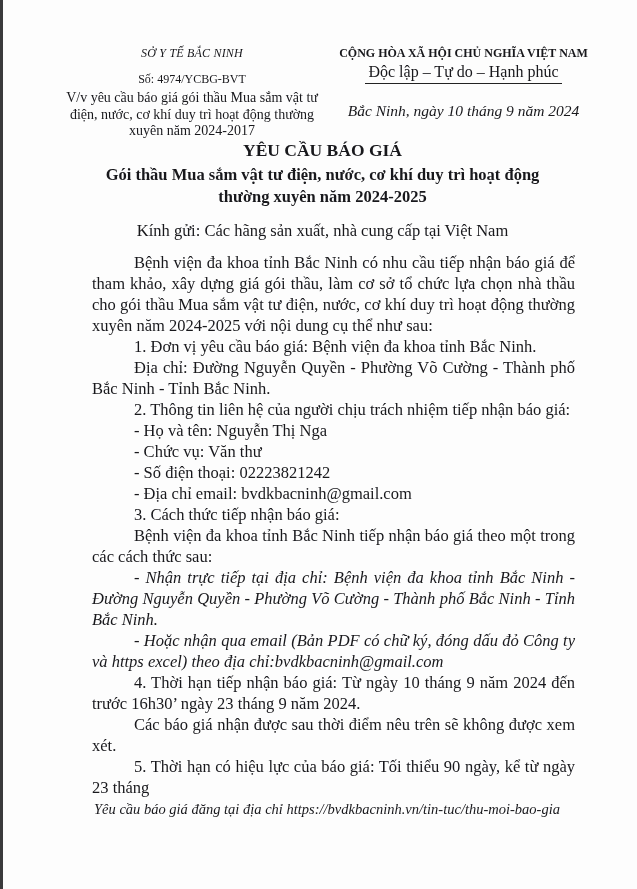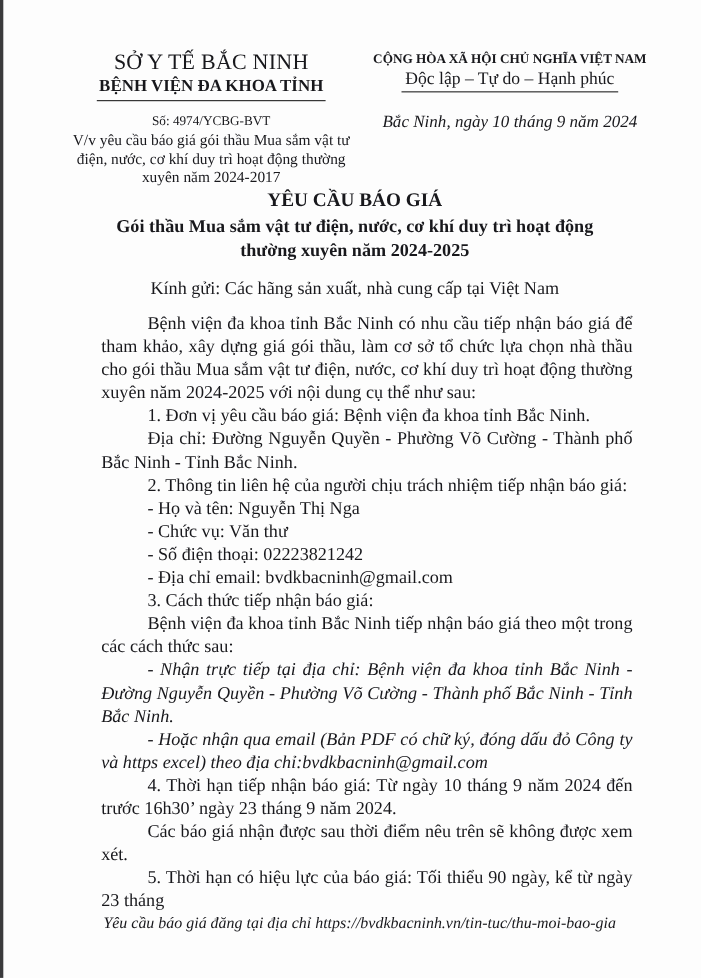--- a/index.html
+++ b/index.html
@@ -16,21 +16,21 @@
     width: 3px; height: 889px;
     background: #3a3a3c;
   }
   .page { padding-top: 46px; }
 
   
   .doc-header { display: flex; padding: 0 36px 0 58px; }
   .col-left  { width: 268px; text-align: center; }
   .col-right { flex: 1; text-align: center; }
 
-  .dept { font-size: 20px; letter-spacing: .2px; }
+  .dept { font-size: 12px; letter-spacing: .2px; font-style: italic; }
   .org  { font-weight: bold; font-size: 15.4px; display: inline-block;
           border-bottom: 1.5px solid #222; padding: 1px 2px 3px; }
   .doc-number { margin-top: 11px; font-size: 12px; }
   .subject { width: 252px; margin: 3px auto 0; font-size: 14px; line-height: 16.5px; }
 
   .nat   { font-weight: bold; font-size: 12px; }
   .motto { font-weight: normal; font-size: 16px; display: inline-block;
            border-bottom: 1.5px solid #222; padding: 0 3px 2px; margin-top: 2px; }
   .date-line { margin-top: 18px; font-style: italic; font-size: 15.5px; }
 
@@ -55,23 +55,20 @@
 </head>
 <body>
 
 <div class="left-edge"></div>
 
 <div class="page">
 
   <header class="doc-header">
     <div class="col-left">
       <div class="dept">SỞ Y TẾ BẮC NINH</div>
-      <div>
-        <span class="org">BỆNH VIỆN ĐA KHOA TỈNH</span>
-      </div>
       <div class="doc-number">Số: 4974/YCBG-BVT</div>
       <div class="subject">V/v yêu cầu báo giá gói thầu Mua sắm vật tư điện, nước, cơ khí duy trì hoạt động thường xuyên năm 2024-2017</div>
     </div>
     <div class="col-right">
       <div class="nat">CỘNG HÒA XÃ HỘI CHỦ NGHĨA VIỆT NAM</div>
       <div>
         <span class="motto">Độc lập – Tự do – Hạnh phúc</span>
       </div>
       <div class="date-line">Bắc Ninh, ngày 10 tháng 9 năm 2024</div>
     </div>

